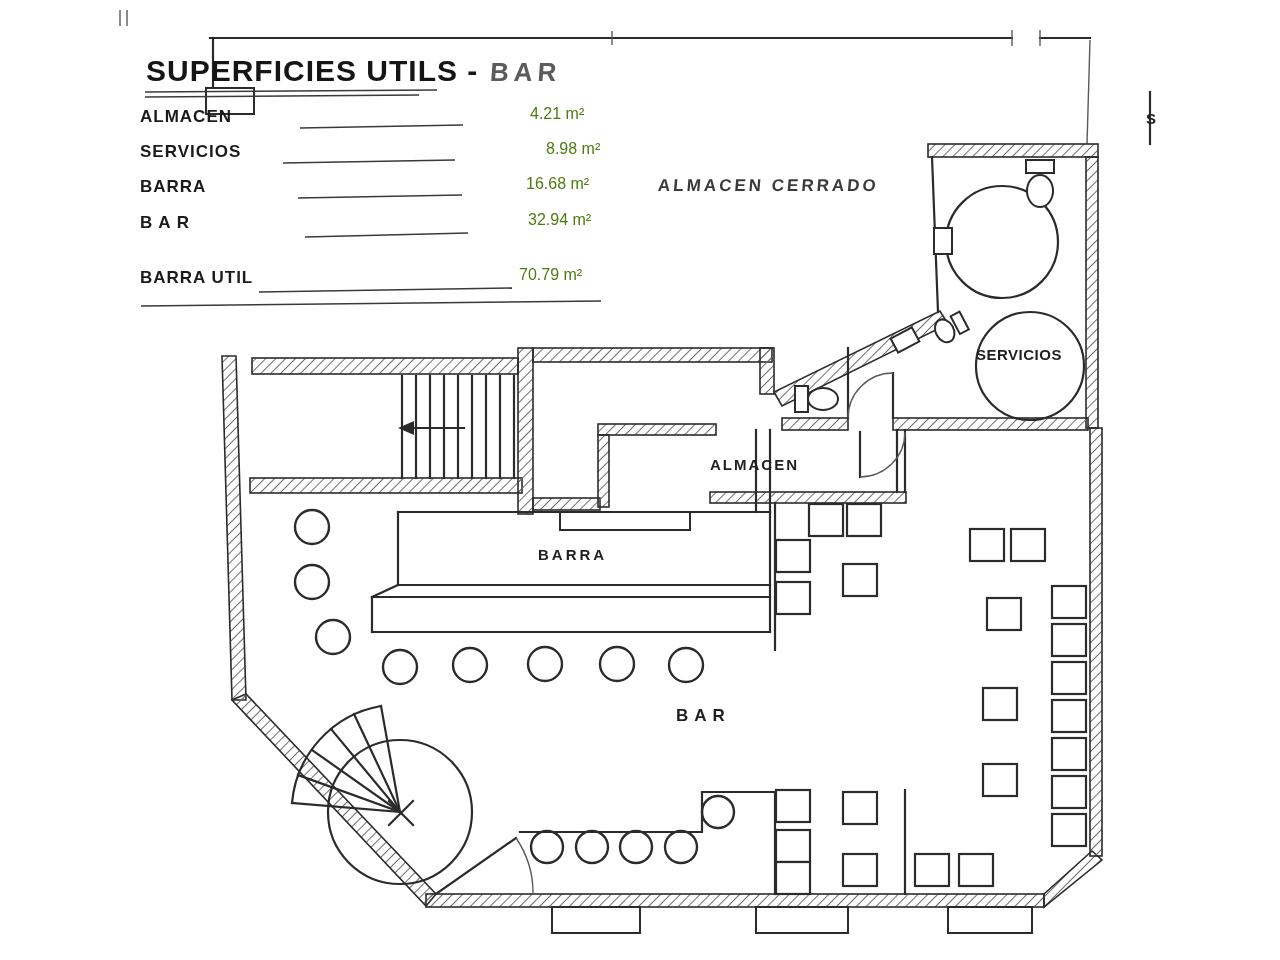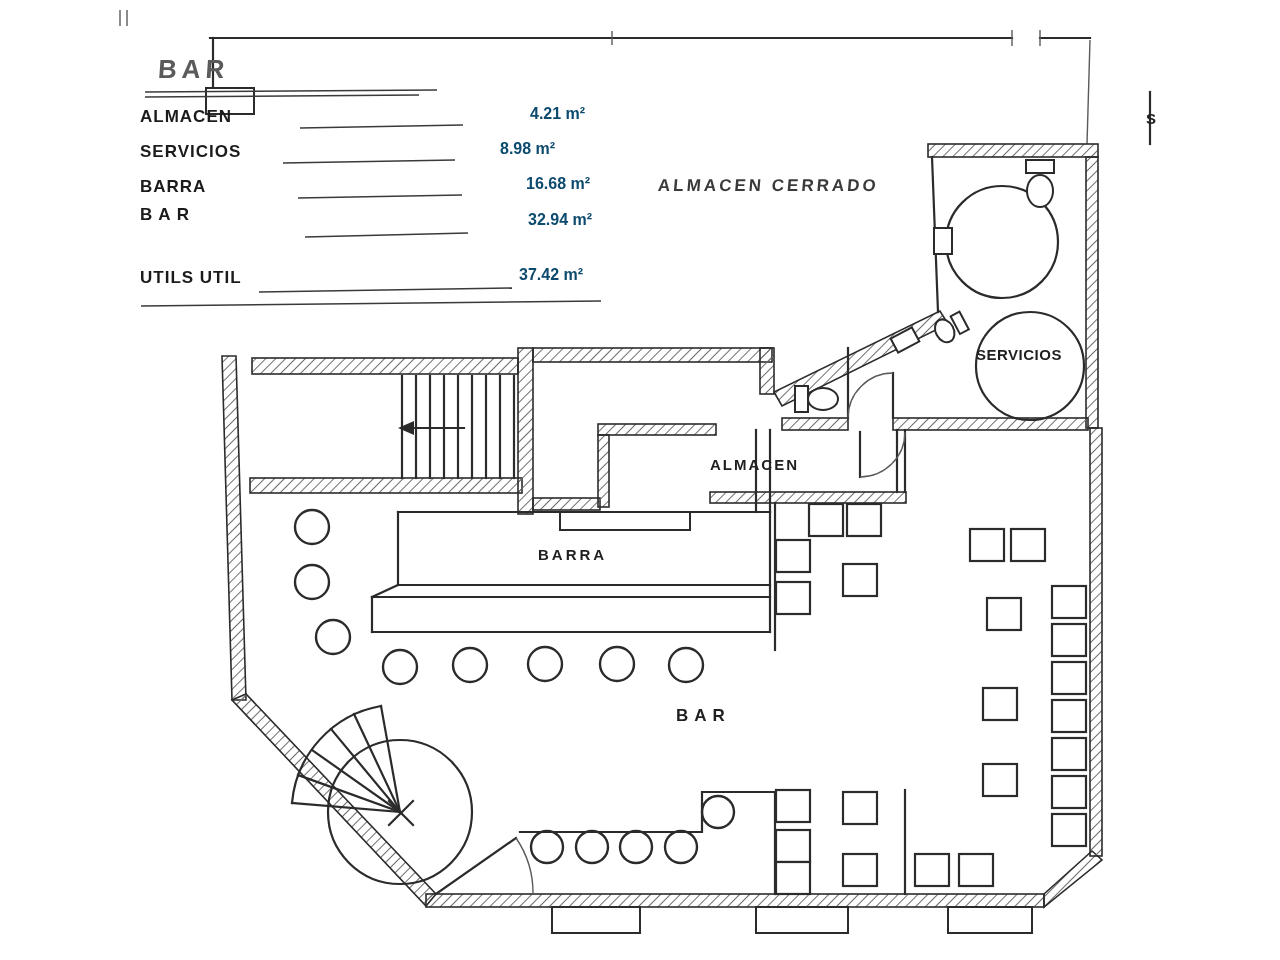--- a/index.html
+++ b/index.html
@@ -12,21 +12,21 @@
   .wall{fill:url(#hatch);stroke:#2b2b2b;stroke-width:1.6;}
   .fix{fill:#ffffff;stroke:#2b2b2b;stroke-width:2;}
   .stool{fill:none;stroke:#2b2b2b;stroke-width:2.4;}
   .t{fill:#ffffff;stroke:#2b2b2b;stroke-width:2.2;}
   .txt{position:absolute;white-space:nowrap;}
   .title-row{position:absolute;left:146px;top:54px;display:flex;align-items:baseline;}
   .title-main{font-size:30px;font-weight:bold;letter-spacing:1px;color:#151515;}
   .title-suffix{font-size:26px;font-weight:600;letter-spacing:5px;color:#5b5b5b;
                 margin-left:12px;transform:skewX(-4deg);}
   .lg-label{font-size:17px;font-weight:bold;letter-spacing:1px;color:#1b1b1b;}
-  .lg-value{font-size:16px;font-weight:bold;color:#0c4a6e;}
+  .lg-value{font-size:16px;font-weight:normal;color:#4d7c0f;}
   .lbl-hand{font-size:16px;font-weight:700;letter-spacing:3px;color:#3a3a3a;transform:skewX(-5deg);}
   .lbl-room{font-size:15px;font-weight:bold;color:#1f1f1f;}
 </style>
 </head>
 <body>
 
 <div id="page">
 
   <svg id="plan-svg" width="1280" height="960" viewBox="0 0 1280 960">
     <defs>
@@ -198,38 +198,39 @@
       <rect class="t" x="776" y="830" width="34" height="32"></rect>
       <rect class="t" x="776" y="862" width="34" height="32"></rect>
       <rect class="t" x="843" y="792" width="34" height="32"></rect>
       <rect class="t" x="843" y="854" width="34" height="32"></rect>
       <rect class="t" x="915" y="854" width="34" height="32"></rect>
       <rect class="t" x="959" y="854" width="34" height="32"></rect>
     </g>
   </svg>
 
   <div class="title-row">
+    <span class="title-main">SUPERFICIES UTILS -</span>
     <span class="title-suffix">BAR</span>
   </div>
 
   <div>
     <div class="txt lg-label" style="left:140px;top:107px">ALMACEN</div>
     <div class="txt lg-value" style="left:530px;top:105px">4.21 m²</div>
 
     <div class="txt lg-label" style="left:140px;top:142px">SERVICIOS</div>
-    <div class="txt lg-value" style="left:500px;top:140px">8.98 m²</div>
+    <div class="txt lg-value" style="left:546px;top:140px">8.98 m²</div>
 
     <div class="txt lg-label" style="left:140px;top:177px">BARRA</div>
     <div class="txt lg-value" style="left:526px;top:175px">16.68 m²</div>
 
-    <div class="txt lg-label" style="left:140px;top:205px">B A R</div>
+    <div class="txt lg-label" style="left:140px;top:213px">B A R</div>
     <div class="txt lg-value" style="left:528px;top:211px">32.94 m²</div>
 
-    <div class="txt lg-label" style="left:140px;top:268px">UTILS UTIL</div>
-    <div class="txt lg-value" style="left:519px;top:266px">37.42 m²</div>
+    <div class="txt lg-label" style="left:140px;top:268px">BARRA UTIL</div>
+    <div class="txt lg-value" style="left:519px;top:266px">70.79 m²</div>
   </div>
 
   <div class="txt lbl-hand" style="left:658px;top:176px;font-size:17px">ALMACEN CERRADO</div>
   <div class="txt lbl-room" style="left:976px;top:346px;letter-spacing:0.5px">SERVICIOS</div>
   <div class="txt lbl-room" style="left:710px;top:456px;letter-spacing:2px">ALMACEN</div>
   <div class="txt lbl-room" style="left:538px;top:546px;letter-spacing:3px">BARRA</div>
   <div class="txt lbl-room" style="left:676px;top:706px;font-size:17px;letter-spacing:6px">BAR</div>
   <div class="txt lbl-room" style="left:1146px;top:110px">S</div>
 
 </div>

